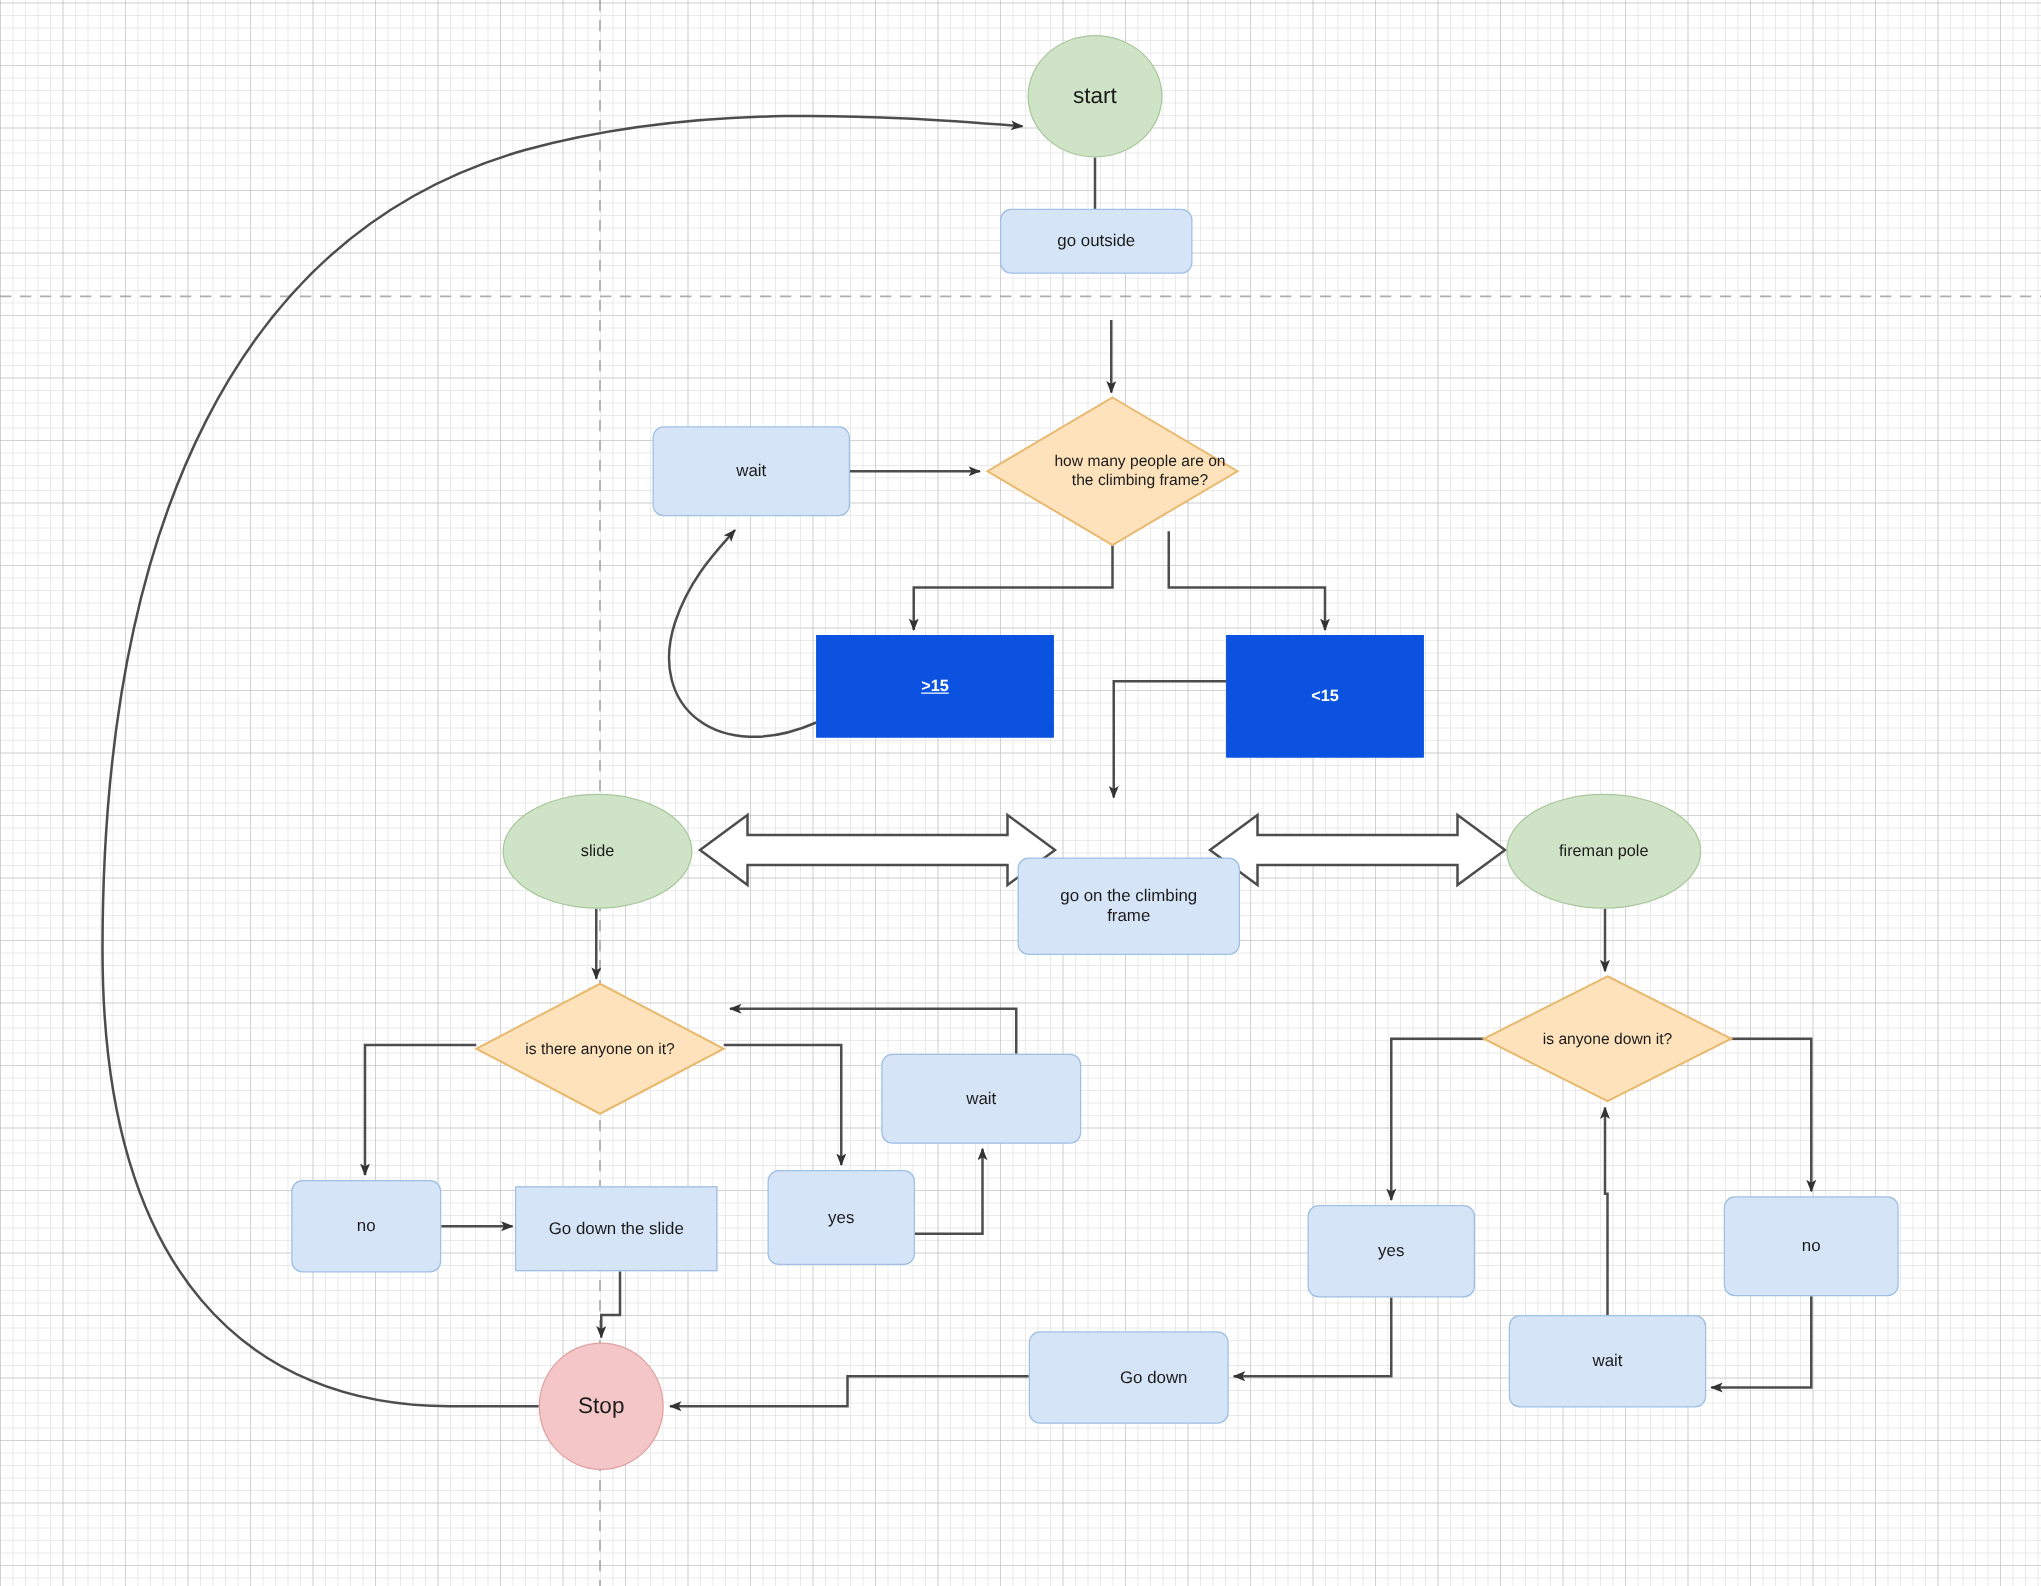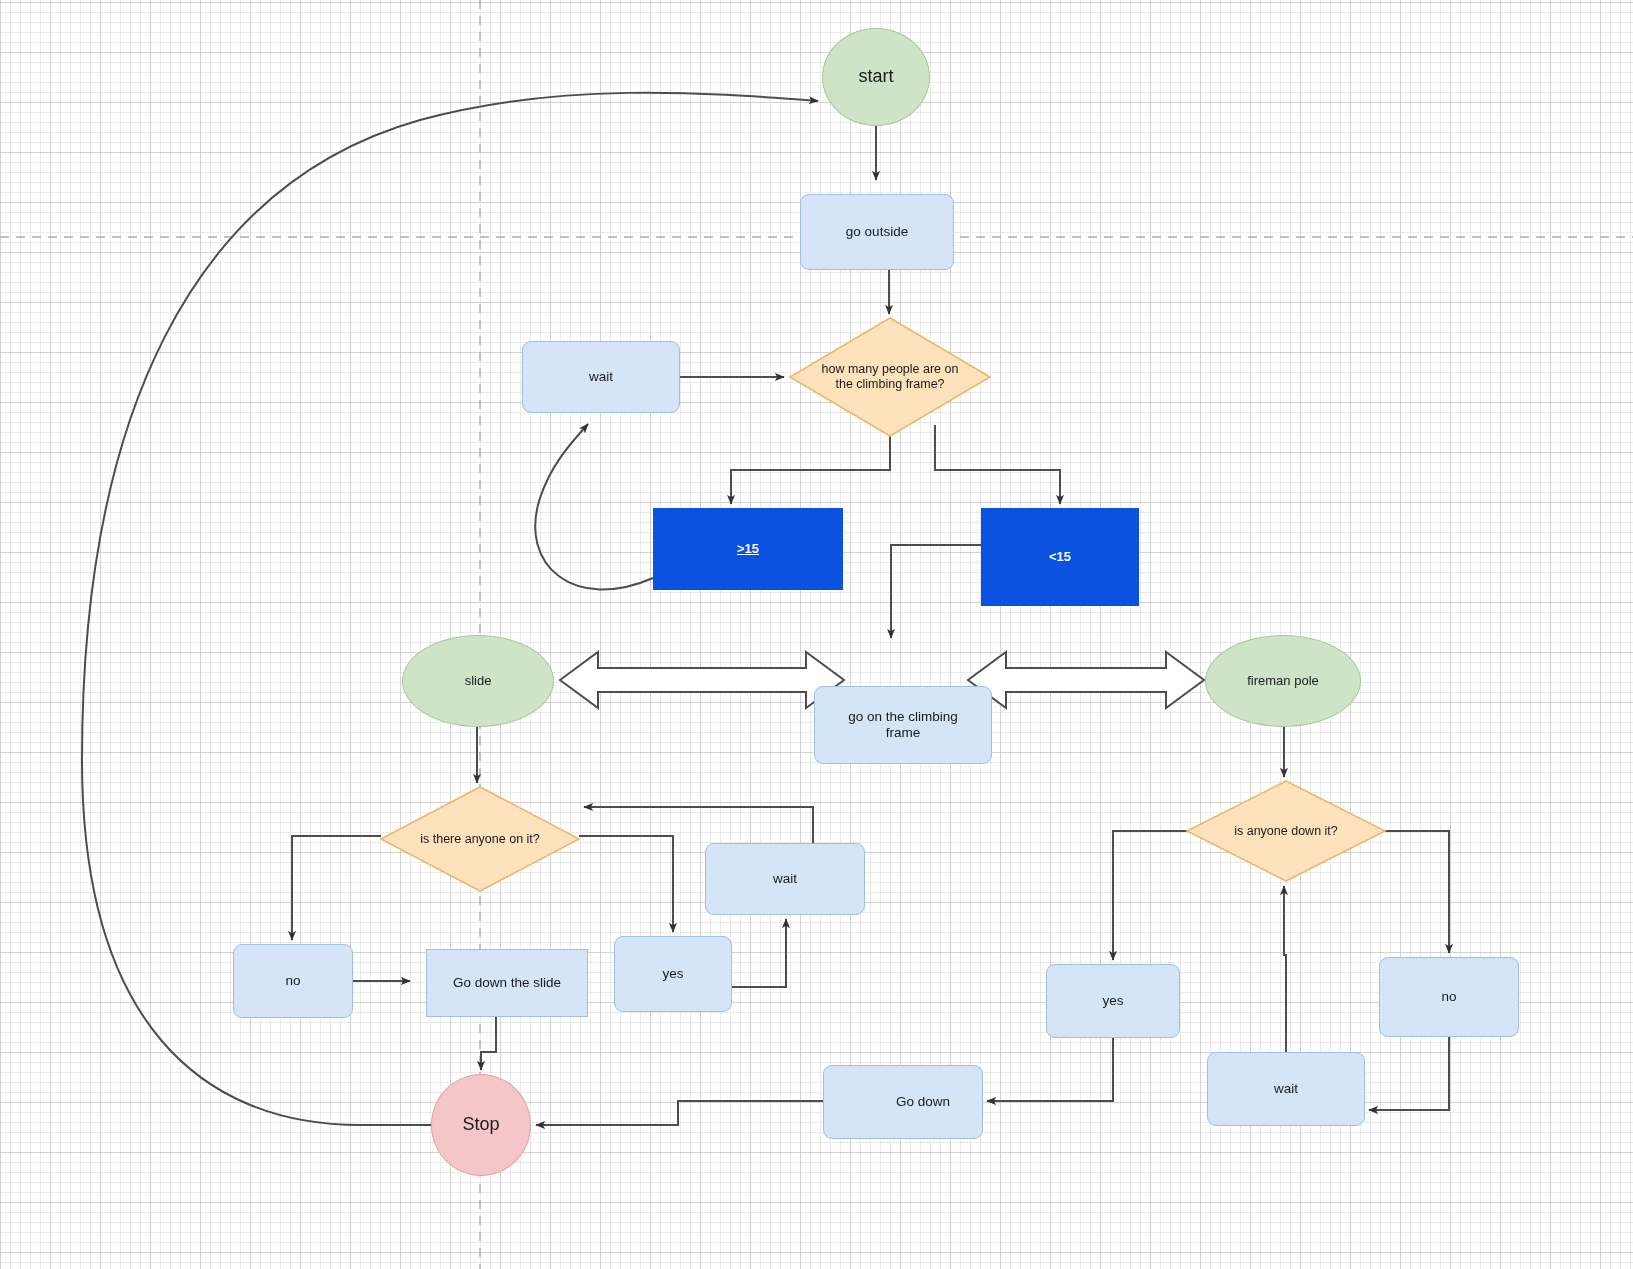--- a/index.html
+++ b/index.html
@@ -109,25 +109,25 @@
       <path d="M890,318 L990,377 L890,436 L790,377 Z"></path>
       <path d="M480,787 L579,839 L480,891 L381,839 Z"></path>
       <path d="M1286,781 L1385,831 L1286,881 L1187,831 Z"></path>
     </g>
   </svg>
 
   <div class="node term" style="left:822px;top:28px;width:108px;height:98px;">
     <span class="lbl">start</span>
   </div>
 
-  <div class="node proc" style="left:800px;top:194px;width:154px;height:76px;">
+  <div class="node proc" style="left:800px;top:167px;width:154px;height:52px;">
     <span class="lbl">go outside</span>
   </div>
 
-  <div class="diamond-wrap" style="left:790px;top:318px;width:200px;height:118px;">
+  <div class="diamond-wrap" style="left:790px;top:318px;width:200px;height:118px;padding-left:44px;">
     <div class="dtext">
         <span class="lbl">how many people are on
 the climbing frame?</span>
       </div>
   </div>
 
   <div class="node proc" style="left:522px;top:341px;width:158px;height:72px;">
     <span class="lbl">wait</span>
   </div>
 
@@ -161,21 +161,21 @@
   <div class="diamond-wrap" style="left:1187px;top:781px;width:198px;height:100px;">
     <div class="dtext">
         <span class="lbl">is anyone down it?</span>
       </div>
   </div>
 
   <div class="node proc" style="left:233px;top:944px;width:120px;height:74px;">
     <span class="lbl">no</span>
   </div>
 
-  <div class="node proc sharp" style="left:426px;top:949px;width:162px;height:68px;">
+  <div class="node proc sharp" style="left:412px;top:949px;width:162px;height:68px;">
     <span class="lbl">Go down the slide</span>
   </div>
 
   <div class="node proc" style="left:614px;top:936px;width:118px;height:76px;">
     <span class="lbl">yes</span>
   </div>
 
   <div class="node proc" style="left:705px;top:843px;width:160px;height:72px;">
     <span class="lbl">wait</span>
   </div>

